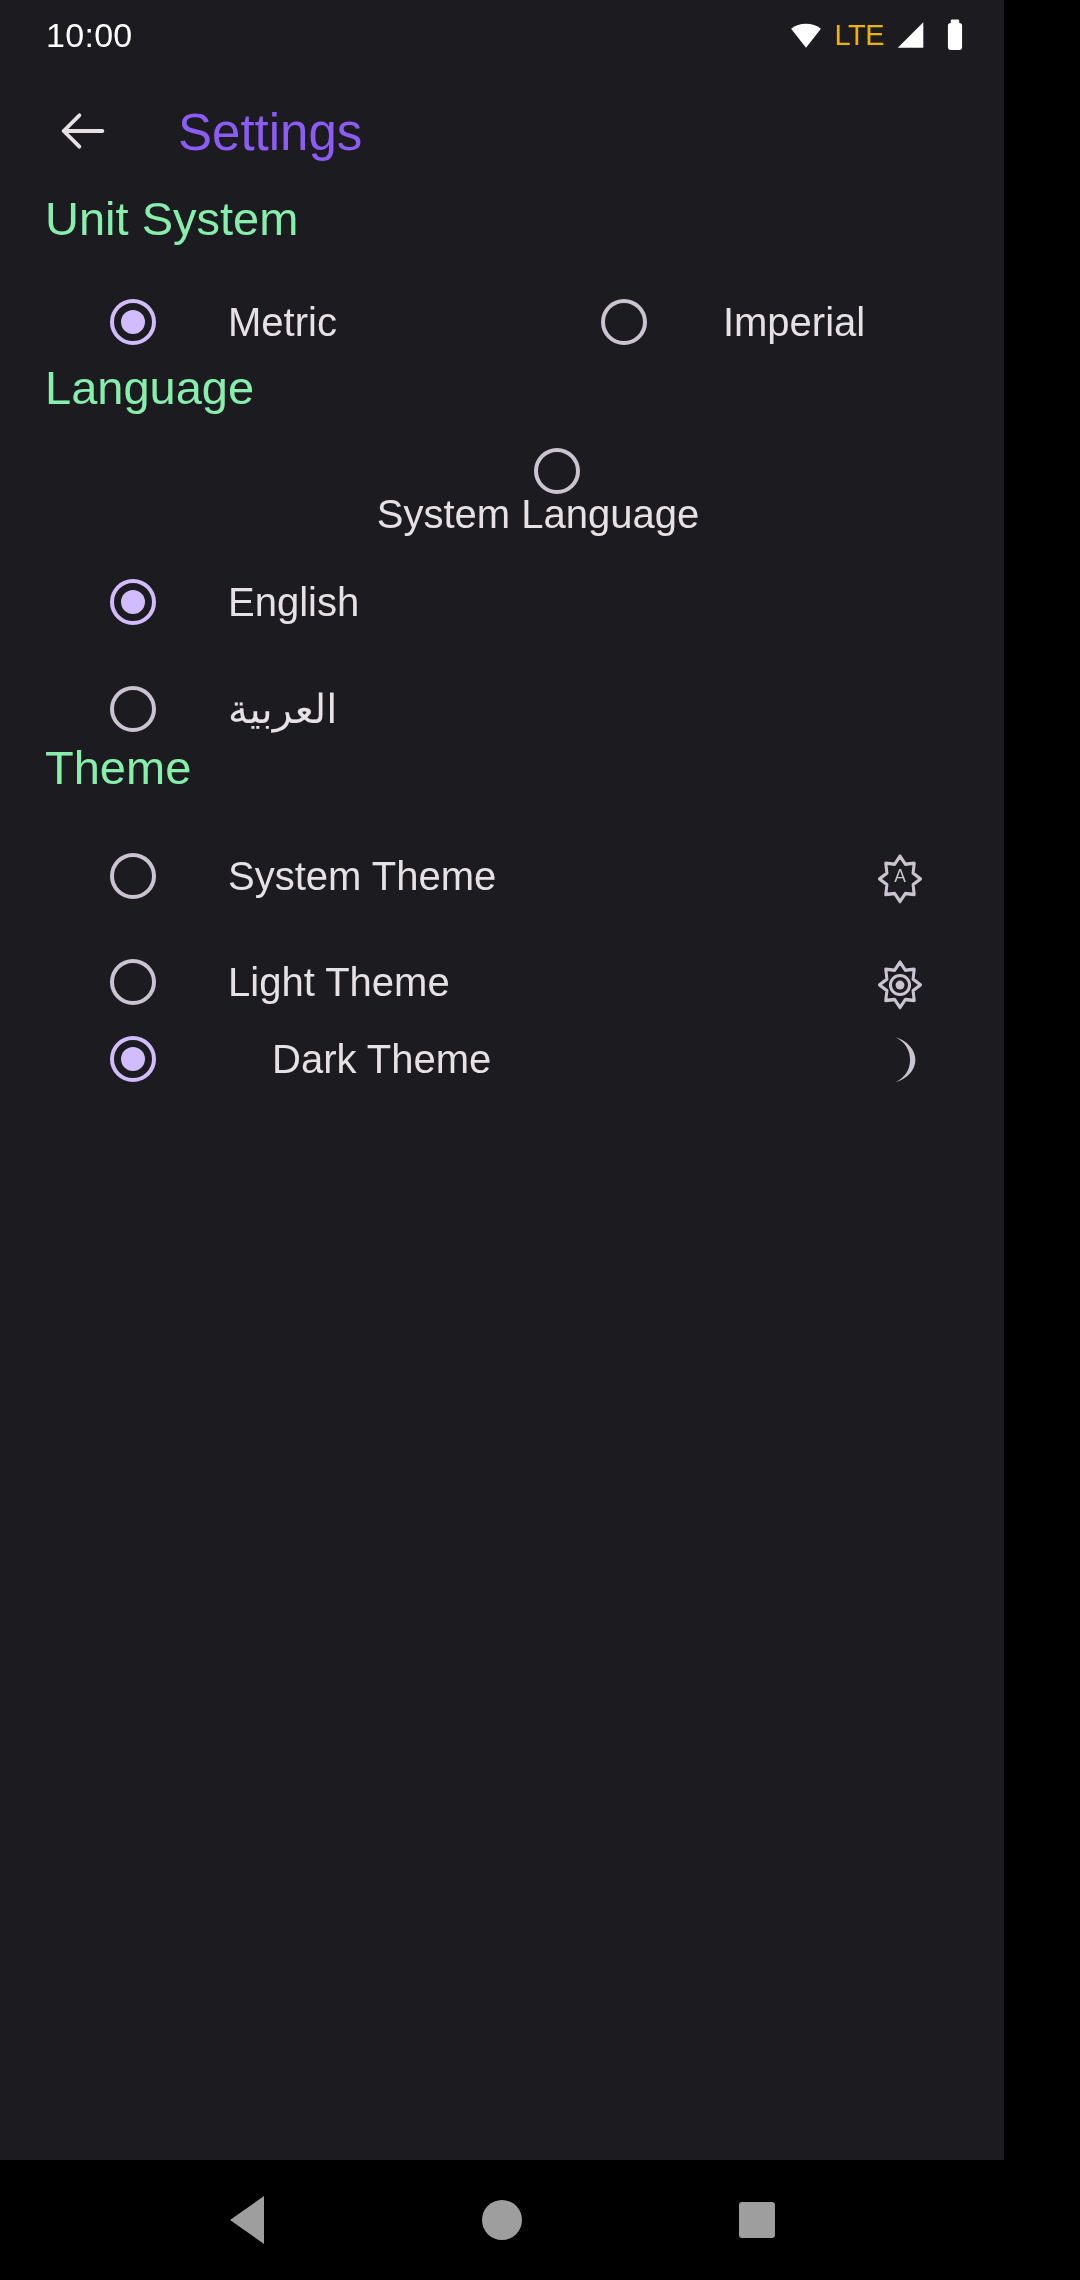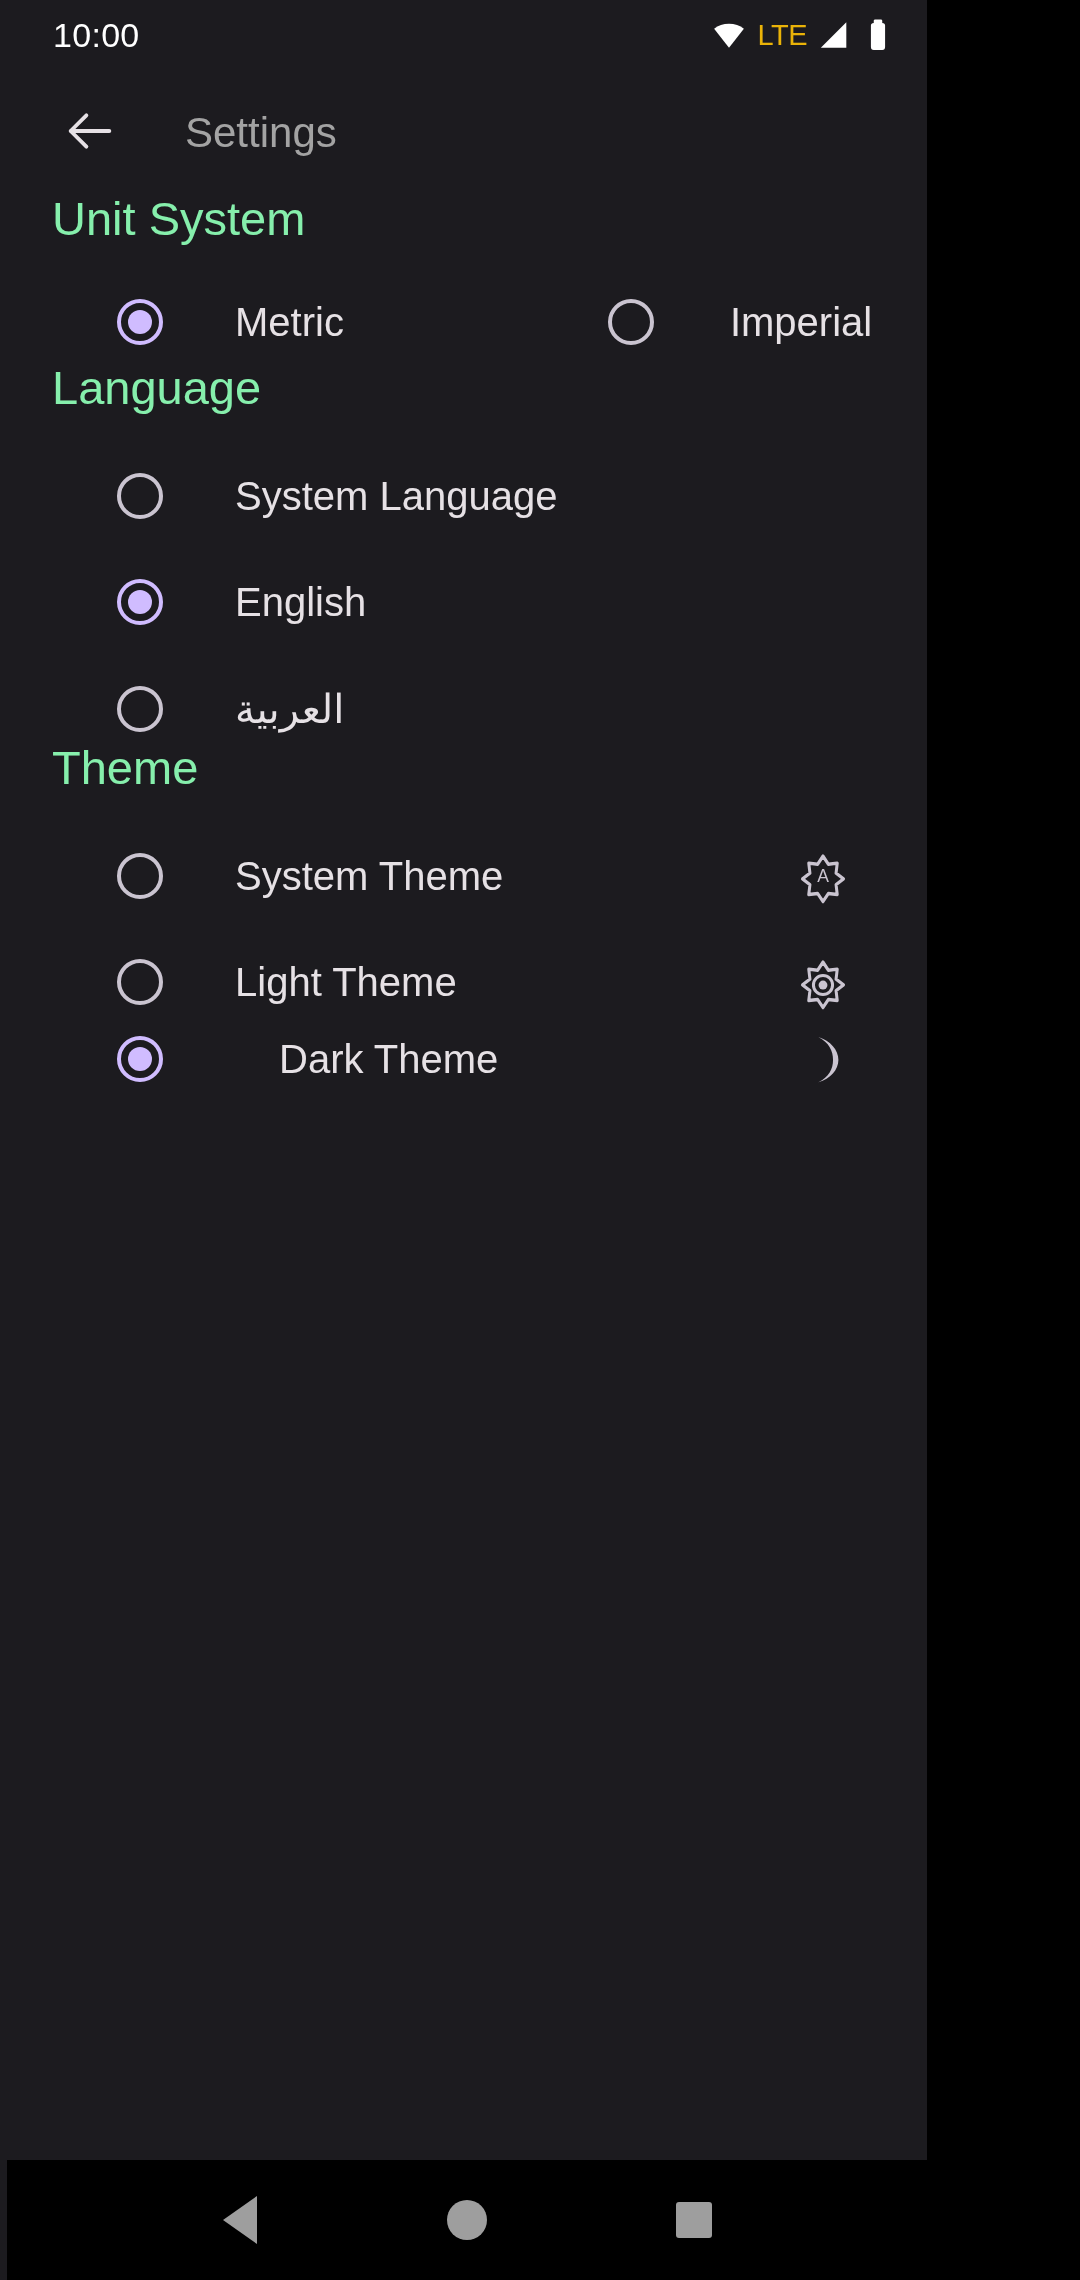--- a/index.html
+++ b/index.html
@@ -8,26 +8,25 @@
     background: #000;
   }
   body {
     width: 1080px;
     height: 2280px;
     font-family: "Liberation Sans", sans-serif;
     overflow: hidden;
   }
   #screen {
     position: relative;
-    width: 920px;
+    width: 1004px;
     height: 2280px;
     background: #1C1B1F;
     display: flex;
     flex-direction: column;
-    padding-left: 7px;
   }
 
   
   #status-bar {
     height: 70px;
     flex: 0 0 70px;
     display: flex;
     align-items: center;
     justify-content: space-between;
     padding: 0 34px 0 46px;
@@ -68,22 +67,22 @@
   }
   #back-button {
     width: 86px;
     height: 86px;
     display: flex;
     align-items: center;
     justify-content: center;
     border-radius: 50%;
   }
   #app-title {
-    font-size: 42px;
-    color: #a3a3a3;
+    font-size: 51px;
+    color: #8b5cf6;
     margin-left: 52px;
     font-weight: 400;
     line-height: 1;
   }
 
   
   #content {
     flex: 1 1 auto;
     position: relative;
   }
@@ -251,21 +250,21 @@
         <span class="opt-label">Metric</span>
       </div>
       <div class="unit-cell" id="unit-cell-imperial">
         <span class="radio"></span>
         <span class="opt-label">Imperial</span>
       </div>
     </div>
 
     <div class="section-header" style="top:169px;">Language</div>
 
-    <div class="opt-row lang-row" style="top:253px;">
+    <div class="opt-row lang-row" style="top:253px;flex-direction:column;">
       <span class="radio"></span>
       <span class="opt-label">System Language</span>
     </div>
 
     <div class="opt-row lang-row" style="top:359px;text-align:right;">
       <span class="radio checked"></span>
       <span class="opt-label">English</span>
     </div>
 
     <div class="opt-row lang-row" style="top:466px;">

